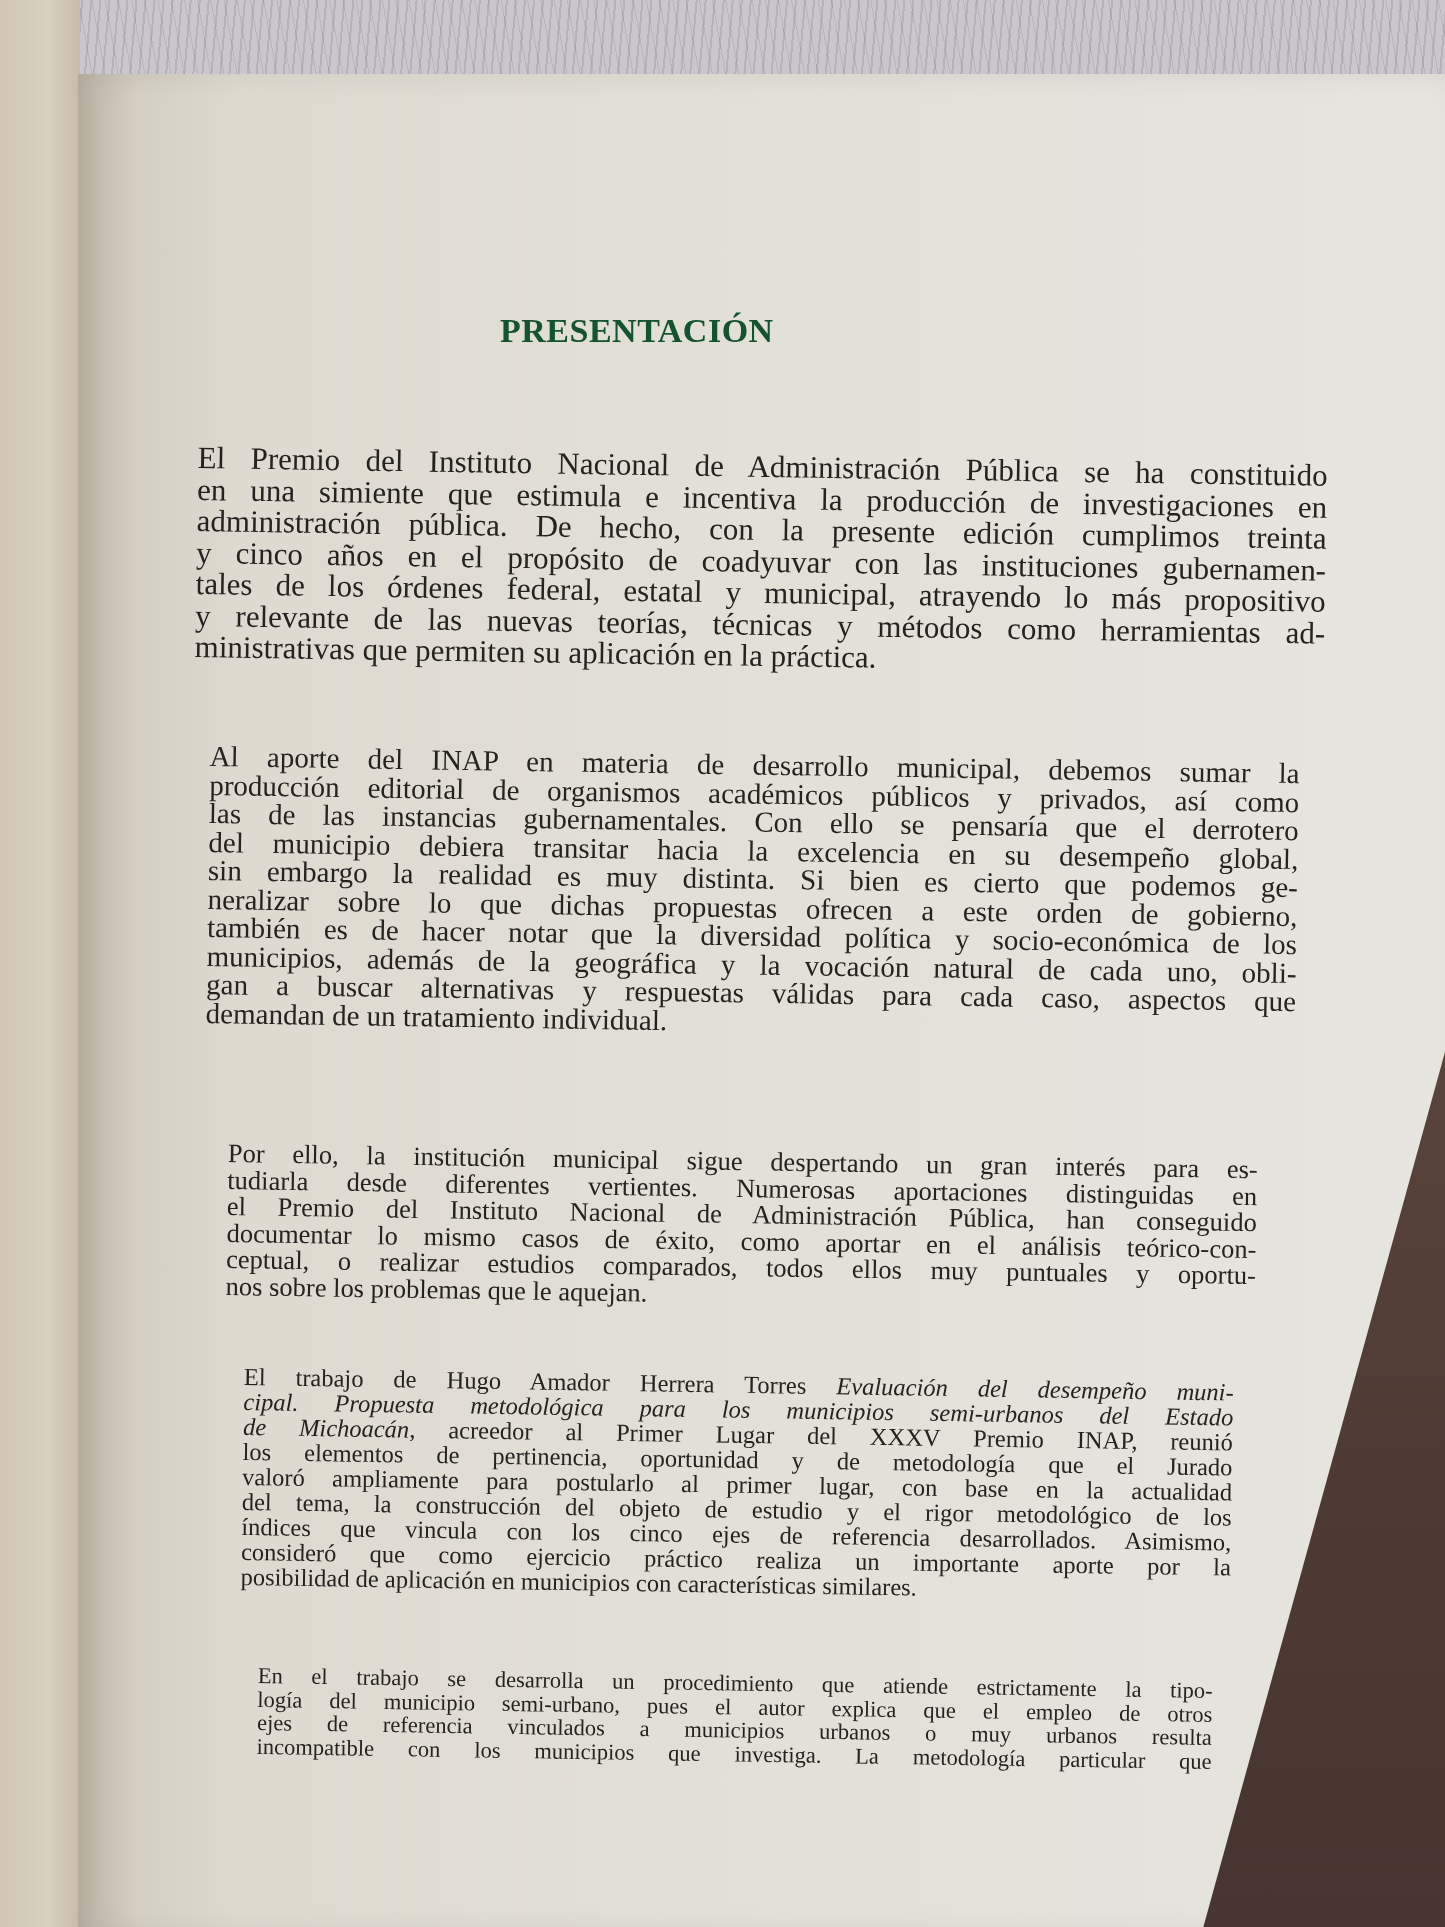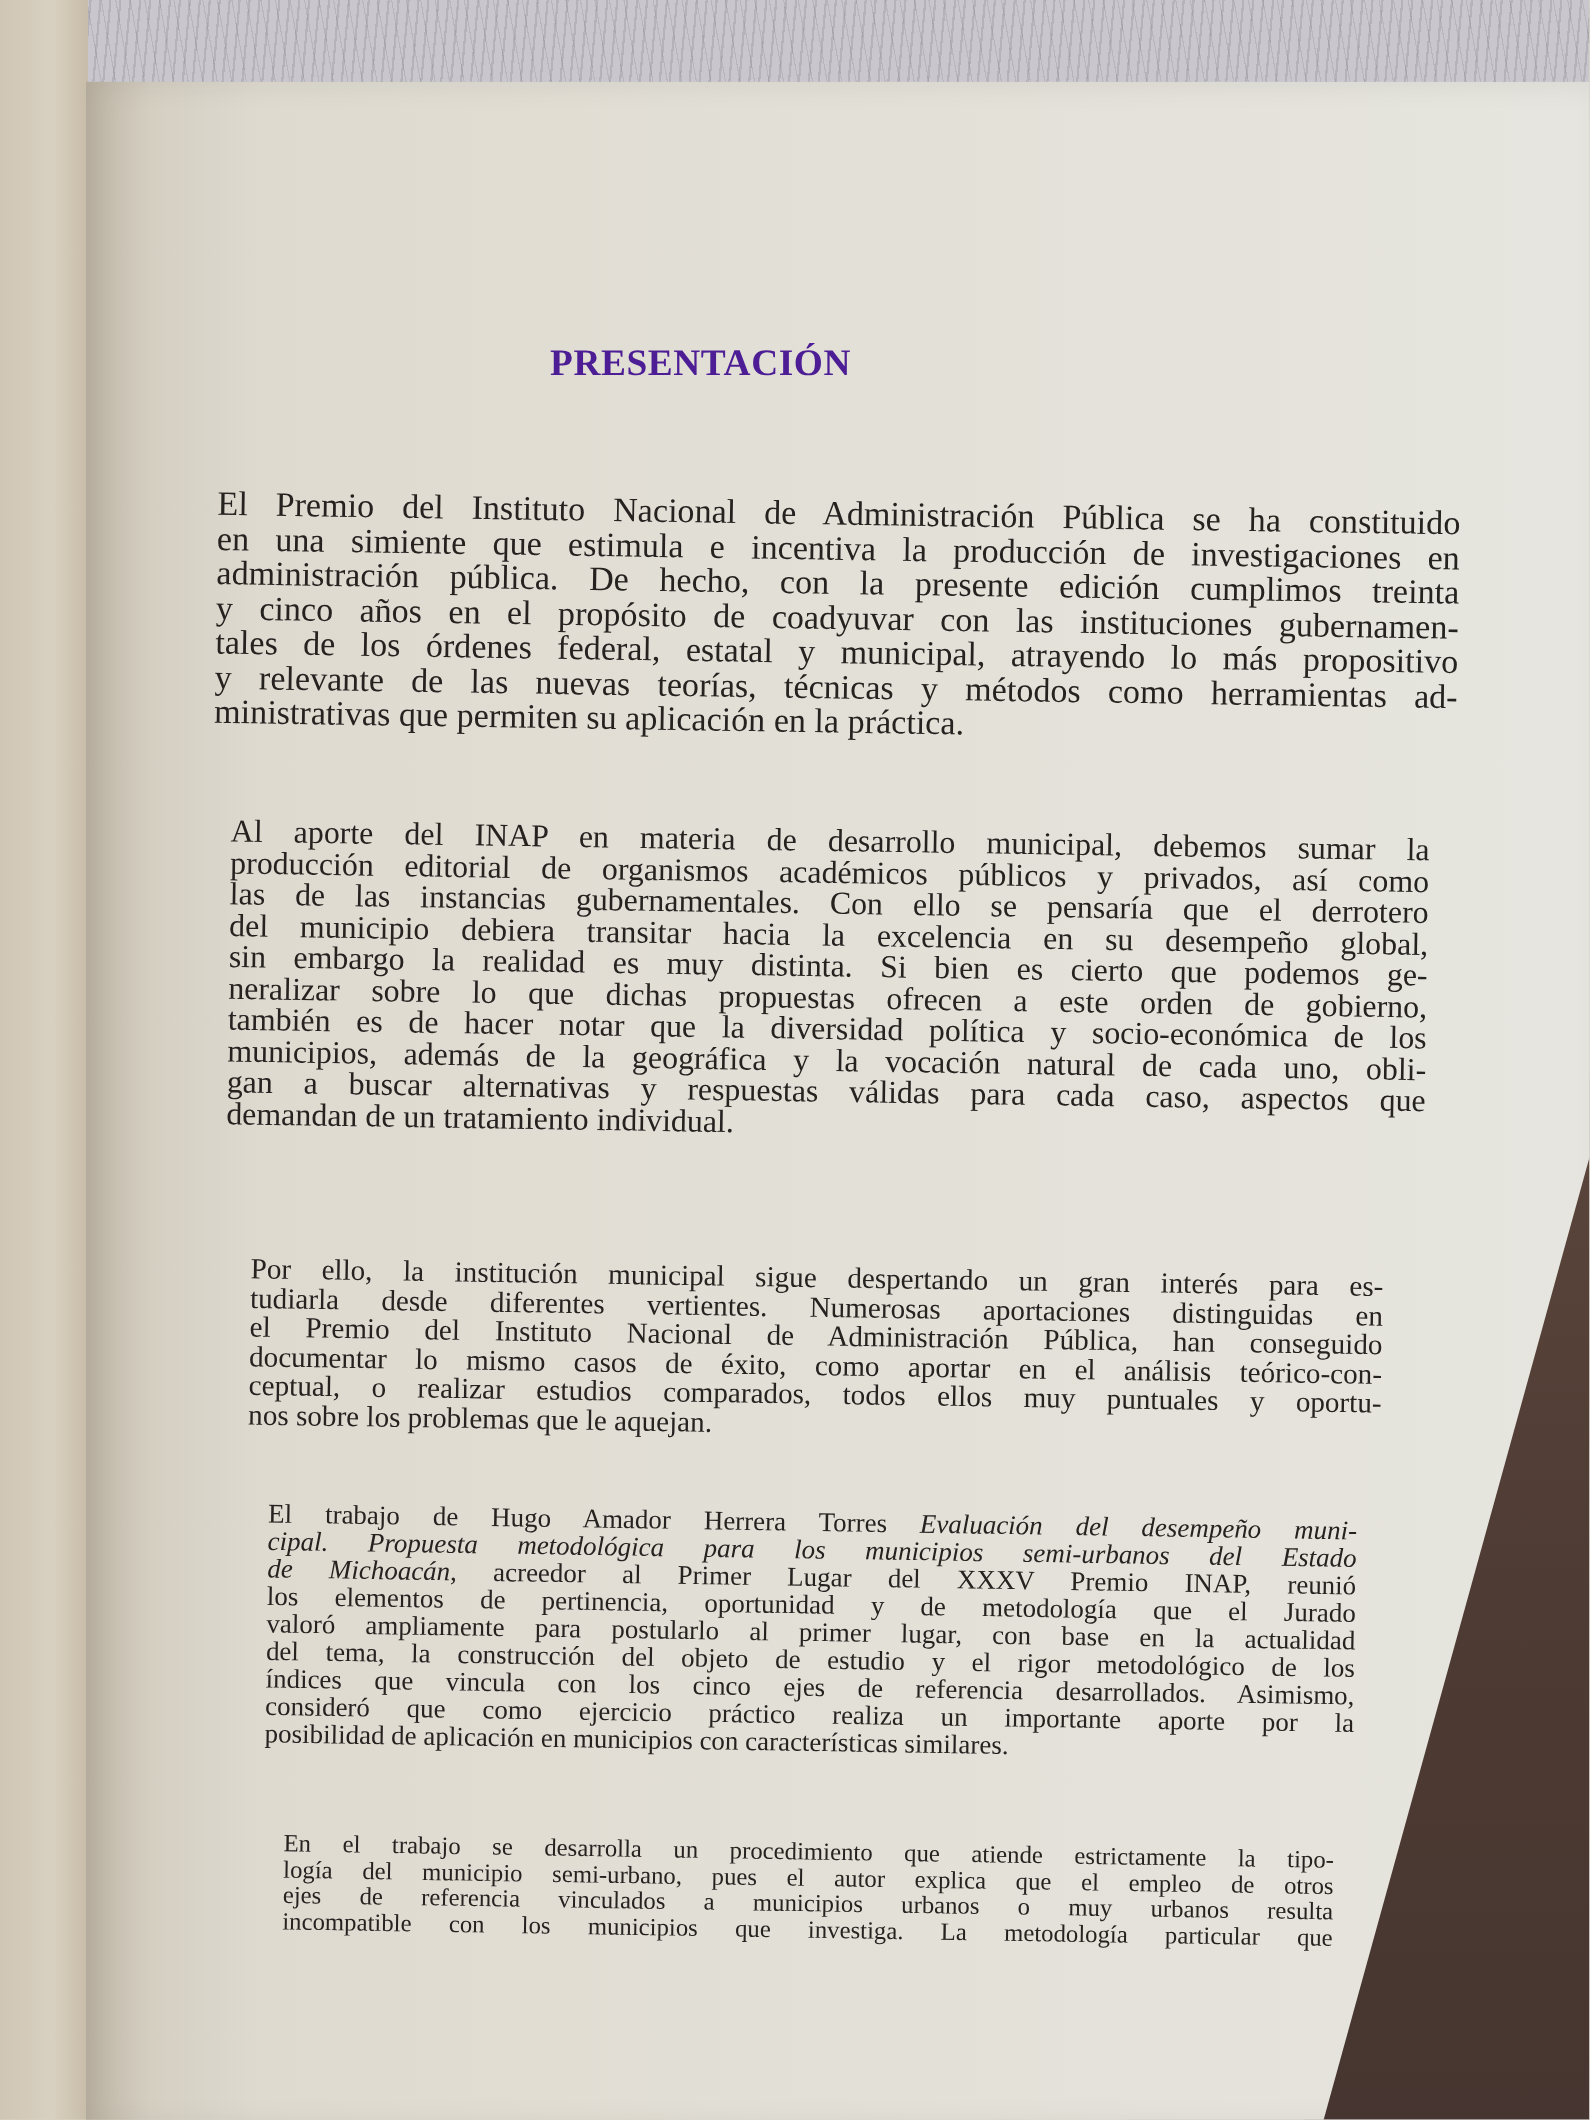--- a/index.html
+++ b/index.html
@@ -59,21 +59,21 @@
       left: 0; top: 0;
       width: 1445px; height: 1927px;
       color: #262220;
     }
     .title {
       position: absolute;
       left: 500px; top: 312px;
       font-size: 34px;
       font-weight: bold;
       letter-spacing: 0.5px;
-      color: #4c1d95;
+      color: #14532d;
       margin: 0;
     }
     .para {
       position: absolute;
       margin: 0;
       text-align: justify;
       text-align-last: left;
     }
     .para .line {
       display: block;

